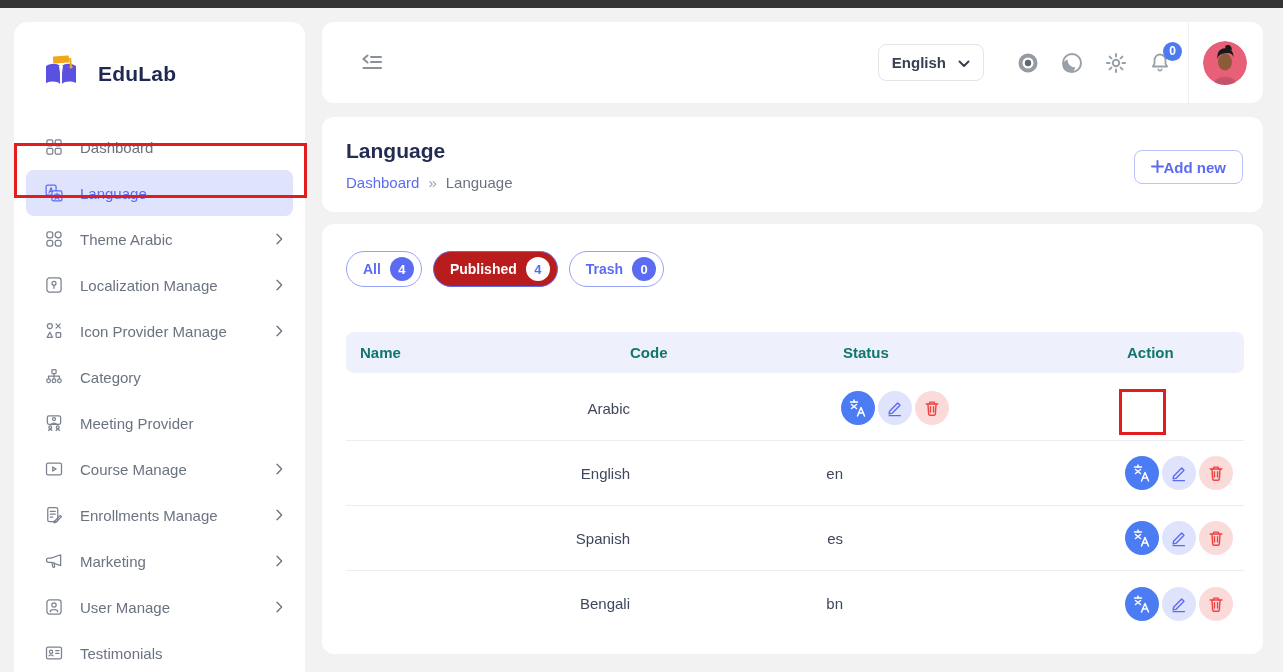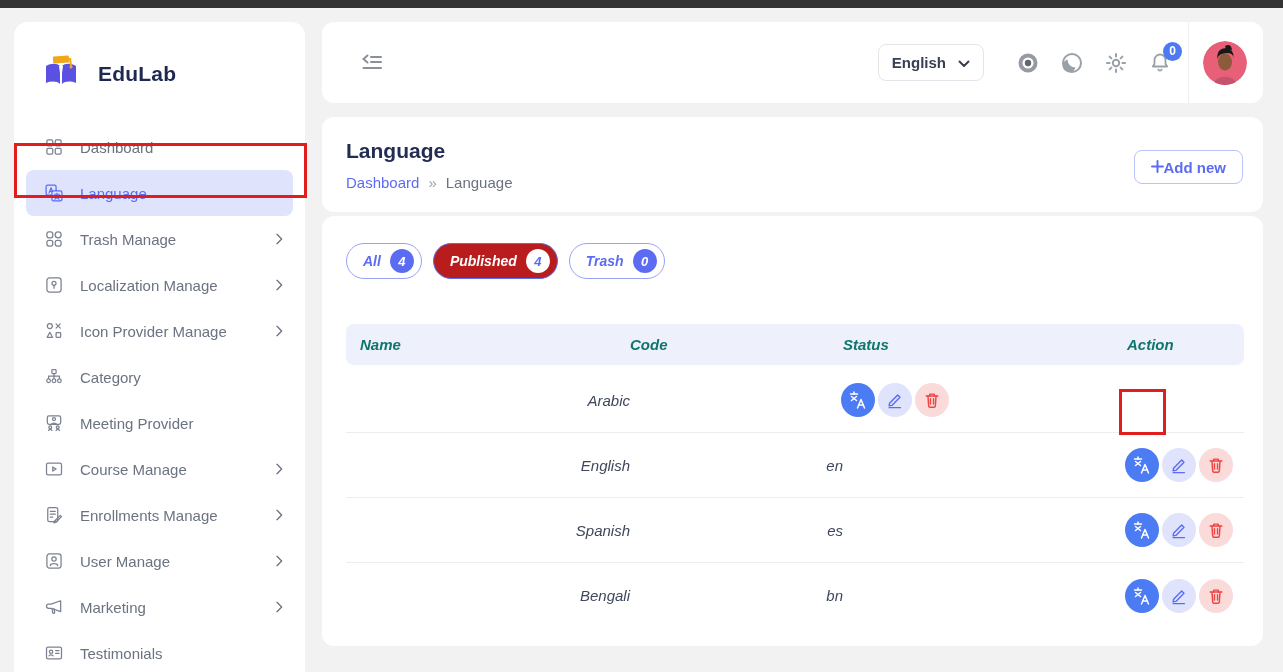--- a/index.html
+++ b/index.html
@@ -37,21 +37,21 @@
   
   #header-card { left:322px; top:117px; width:941px; height:95px; border-radius:12px; }
   .page-title { position:absolute; left:24px; top:22px; font-size:21px; font-weight:700; color:#232d53; }
   .breadcrumb { position:absolute; left:24px; top:57px; font-size:15px; display:flex; gap:9px; align-items:center; }
   .bc-link { color:#5b6cf2; cursor:pointer; }
   .bc-sep { color:#9ca3af; }
   .bc-current { color:#6b7280; }
   .add-new { position:absolute; right:20px; top:33px; height:34px; padding:0 16px; border:1px solid #b9c2f9; border-radius:8px; color:#5b6cf2; font-size:15px; font-weight:600; display:flex; align-items:center; background:#fff; cursor:pointer; }
 
   
-  #table-card { left:322px; top:216px; width:941px; height:430px; border-radius:12px;font-style:italic; }
+  #table-card { left:322px; top:224px; width:941px; height:430px; border-radius:12px; }
   .pills { position:absolute; left:24px; top:27px; display:flex; gap:11px; }
   .pill { height:36px; border-radius:18px; display:flex; align-items:center; gap:9px; padding:0 7px 0 16px; font-size:14px; font-weight:700; border:1px solid #97a3f6; color:#5b6cf2; background:#fff; cursor:pointer; }
   .pill .count { width:24px; height:24px; border-radius:50%; background:#5b6cf2; color:#fff; display:flex; align-items:center; justify-content:center; font-size:13px; font-weight:700; }
   .pill.active { background:#b91c1c; border-color:#5b6cf2; color:#fff; }
   .pill.active .count { background:#fff; color:#5b6cf2; }
 
   .thead { position:absolute; left:24px; top:108px; width:898px; height:41px; background:#eef0fb; border-radius:8px; display:grid; grid-template-columns:270px 213px 284px 1fr; align-items:center; padding-left:14px; font-size:15px; font-weight:700; color:#0f766e; }
   .tbody { position:absolute; left:24px; top:152px; width:898px;text-align:right; }
   .trow { height:65px; display:grid; grid-template-columns:270px 213px 284px 1fr; align-items:center; padding-left:14px; border-bottom:1px solid #ededf0; font-size:15px; color:#3f475c; }
   .trow:last-child { border-bottom:none; }
@@ -122,21 +122,21 @@
 
       <div class="menu-item">
         <span class="mi-icon">
           <svg width="20" height="20" viewBox="0 0 24 24">
               <rect x="3.5" y="3.5" width="7" height="7" rx="2.5"></rect>
               <circle cx="17" cy="7" r="3.6"></circle>
               <rect x="3.5" y="13.5" width="7" height="7" rx="2.5"></rect>
               <rect x="13.5" y="13.5" width="7" height="7" rx="2.5"></rect>
             </svg>
         </span>
-        <span class="mi-label">Trash Manage</span>
+        <span class="mi-label">Theme Arabic</span>
         <span class="chev">
             <svg width="16" height="16" viewBox="0 0 24 24" fill="none" stroke="#6b7280" stroke-width="2" stroke-linecap="round" stroke-linejoin="round">
               <path d="M9 5 l7 7 -7 7"></path>
             </svg>
           </span>
       </div>
 
       <div class="menu-item">
         <span class="mi-icon">
           <svg width="20" height="20" viewBox="0 0 24 24">
@@ -229,41 +229,41 @@
         <span class="chev">
             <svg width="16" height="16" viewBox="0 0 24 24" fill="none" stroke="#6b7280" stroke-width="2" stroke-linecap="round" stroke-linejoin="round">
               <path d="M9 5 l7 7 -7 7"></path>
             </svg>
           </span>
       </div>
 
       <div class="menu-item">
         <span class="mi-icon">
           <svg width="20" height="20" viewBox="0 0 24 24">
+              <path d="M20 4.5 L8.5 8.5 H5.5 a2.5 2.5 0 0 0 0 5 H8.5 L20 17.5 Z"></path>
+              <path d="M9.5 13.8 L10.5 19 a1.2 1.2 0 0 0 2.3 -0.5 L12 13.8"></path>
+            </svg>
+        </span>
+        <span class="mi-label">Marketing</span>
+        <span class="chev">
+            <svg width="16" height="16" viewBox="0 0 24 24" fill="none" stroke="#6b7280" stroke-width="2" stroke-linecap="round" stroke-linejoin="round">
+              <path d="M9 5 l7 7 -7 7"></path>
+            </svg>
+          </span>
+      </div>
+
+      <div class="menu-item">
+        <span class="mi-icon">
+          <svg width="20" height="20" viewBox="0 0 24 24">
               <rect x="3.5" y="3.5" width="17" height="17" rx="3"></rect>
               <circle cx="12" cy="9.5" r="2.6"></circle>
               <path d="M7.5 17.5 C8 14.5 16 14.5 16.5 17.5"></path>
             </svg>
         </span>
         <span class="mi-label">User Manage</span>
-        <span class="chev">
-            <svg width="16" height="16" viewBox="0 0 24 24" fill="none" stroke="#6b7280" stroke-width="2" stroke-linecap="round" stroke-linejoin="round">
-              <path d="M9 5 l7 7 -7 7"></path>
-            </svg>
-          </span>
-      </div>
-
-      <div class="menu-item">
-        <span class="mi-icon">
-          <svg width="20" height="20" viewBox="0 0 24 24">
-              <path d="M20 4.5 L8.5 8.5 H5.5 a2.5 2.5 0 0 0 0 5 H8.5 L20 17.5 Z"></path>
-              <path d="M9.5 13.8 L10.5 19 a1.2 1.2 0 0 0 2.3 -0.5 L12 13.8"></path>
-            </svg>
-        </span>
-        <span class="mi-label">Marketing</span>
         <span class="chev">
             <svg width="16" height="16" viewBox="0 0 24 24" fill="none" stroke="#6b7280" stroke-width="2" stroke-linecap="round" stroke-linejoin="round">
               <path d="M9 5 l7 7 -7 7"></path>
             </svg>
           </span>
       </div>
 
       <div class="menu-item">
         <span class="mi-icon">
           <svg width="20" height="20" viewBox="0 0 24 24">

